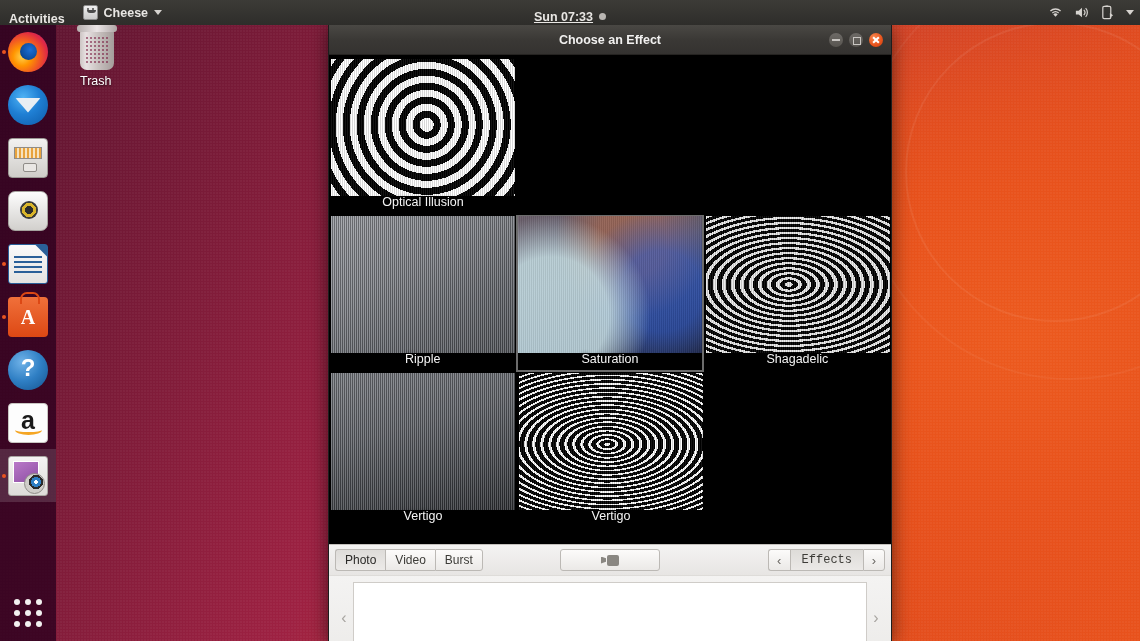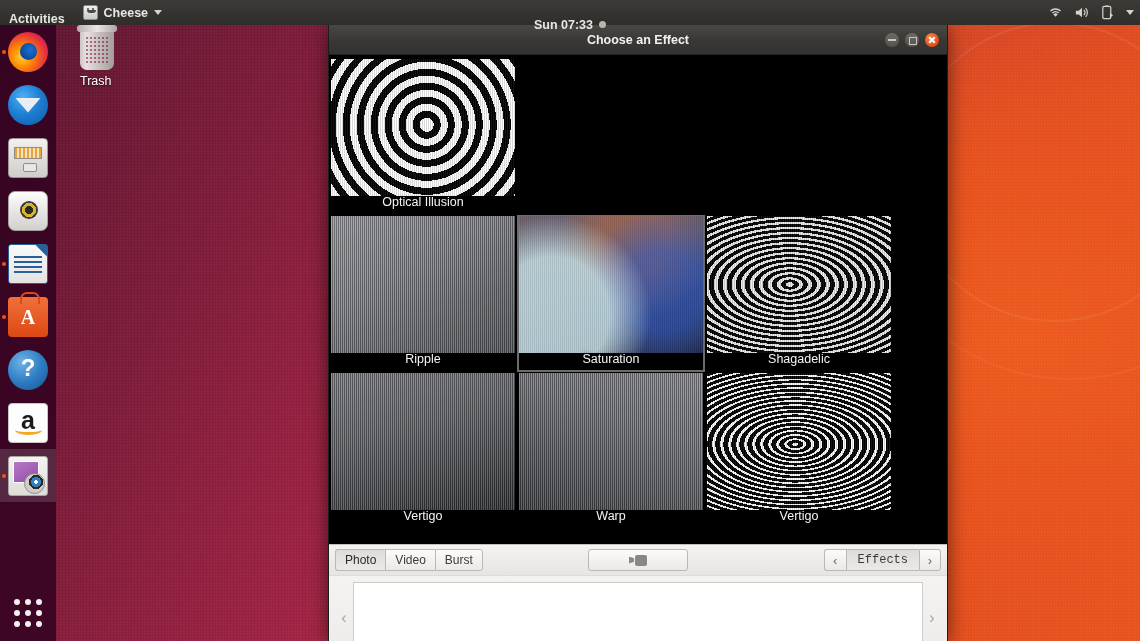--- a/index.html
+++ b/index.html
@@ -51,23 +51,24 @@
   .cheese-mini:after{
     content:""; position:absolute; left:3px; top:2px; width:2px;height:2px;
     border-radius:50%; background:#4a4a4a;
     box-shadow:5px 0 0 #4a4a4a;
   }
   .caret-d{
     width:0;height:0;border-left:4px solid transparent;border-right:4px solid transparent;
     border-top:5px solid #d6d3cf;
   }
   #clockwrap{
-    position:absolute; left:0; right:0; top:12px; height:25px;
+    position:absolute; left:0; right:0; top:4px; height:25px;
     display:flex; align-items:center; justify-content:center; gap:6px;
     pointer-events:none;
+    text-decoration:underline;
   }
   #clock{ font-weight:bold; font-size:12.5px; }
   #clockdot{ width:7px;height:7px;border-radius:50%; background:#b9b6b2; }
   #tray{
     position:absolute; right:6px; top:0; height:25px;
     display:flex; align-items:center; gap:11px;
   }
   .tico{ width:15px;height:15px; display:block; }
 
   
@@ -154,21 +155,21 @@
   }
   #trashcan:after{
     content:""; position:absolute; left:6px; top:7px; right:6px; bottom:7px;
     background-image:radial-gradient(circle at 1px 1px, rgba(120,20,60,0.55) 1px, transparent 1.5px);
     background-size:4px 4px;
   }
   #trashlabel{ color:#fff; font-size:12.5px; text-shadow:0 1px 2px rgba(0,0,0,0.75); }
 
   
   #win{
-    position:absolute; left:328px; top:25px; width:620px; height:616px;
+    position:absolute; left:328px; top:25px; width:564px; height:616px;
     box-shadow:0 3px 18px rgba(0,0,0,0.55);
     z-index:40; overflow:hidden;
     border-left:1px solid #1d1d1d;
     border-right:1px solid #1d1d1d;
   }
   #titlebar{
     height:30px; width:100%;
     background:linear-gradient(180deg,#4a4844 0%,#3a3835 52%,#343230 100%);
     border-bottom:1px solid #252321;
     display:flex; align-items:center; justify-content:center;
@@ -438,26 +439,20 @@
         </div>
       </div>
       <div class="efrow">
         <div class="efcell">
           <div class="efthumb th-vertigo">
             <div class="scan"></div>
           </div>
           <div class="eflabel">Vertigo</div>
         </div>
         <div class="efcell">
-          <div class="efthumb th-warp">
-            <div class="scan"></div>
-          </div>
-          <div class="eflabel">Warp</div>
-        </div>
-        <div class="efcell">
           <div class="efthumb th-wave">
             <div class="scan"></div>
           </div>
           <div class="eflabel">Vertigo</div>
         </div>
       </div>
     </div>
 
   <div id="toolbar">
     <div class="seg" id="modeseg">

